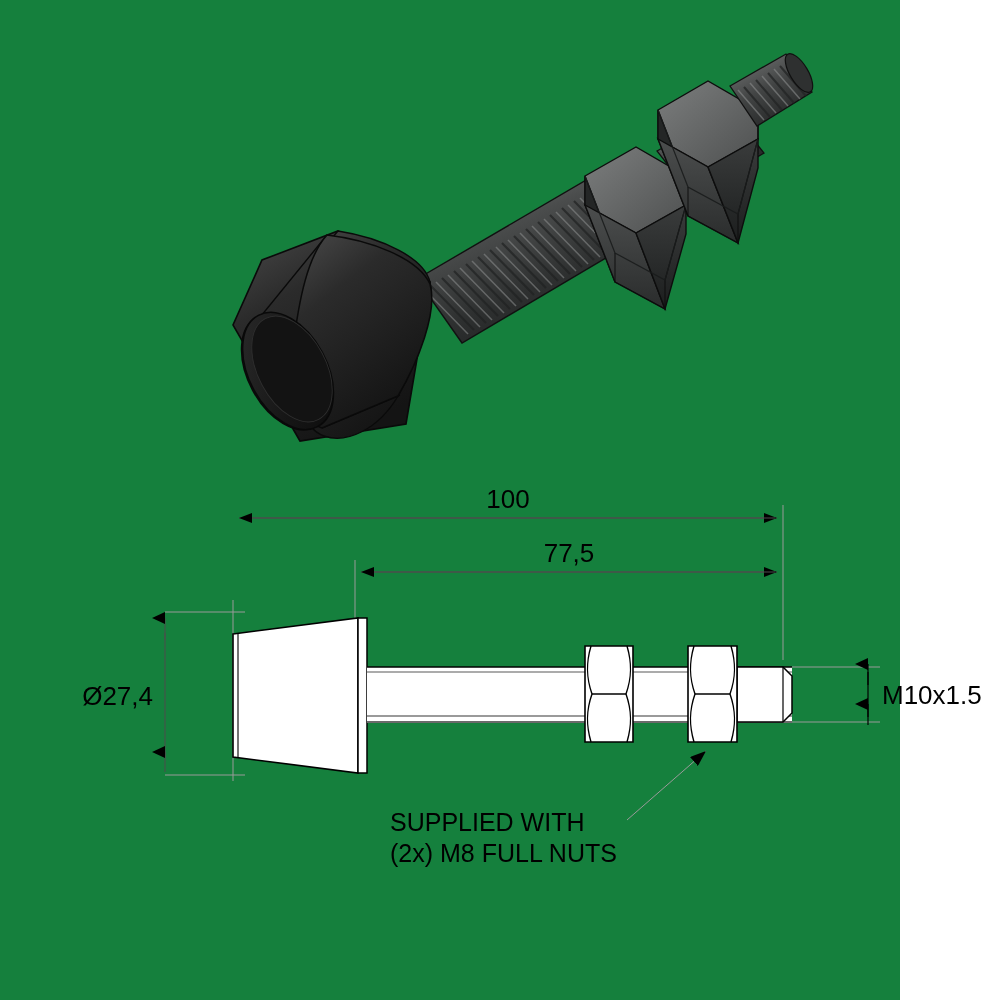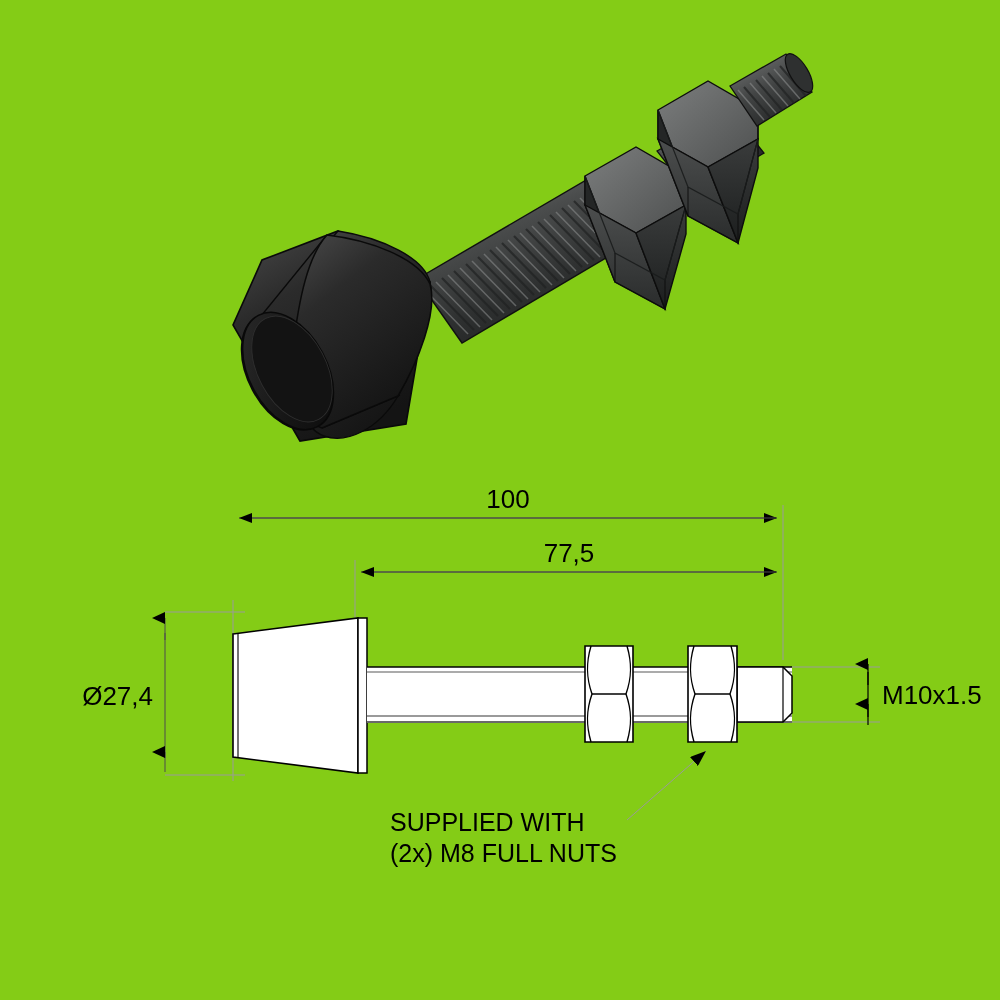--- a/index.html
+++ b/index.html
@@ -9,23 +9,23 @@
     background: #ffffff;
   }
   body {
     width: 1000px;
     height: 1000px;
     font-family: "Liberation Sans", sans-serif;
     overflow: hidden;
   }
   #sheet {
     position: relative;
-    width: 1000px;
+    width: 900px;
     height: 1000px;
-    background: #84cc16;
+    background: #15803d;
   }
   #drawing-svg {
     position: absolute;
     left: 0;
     top: 0;
     width: 1000px;
     height: 1000px;
   }
   .dim-text {
     font-family: "Liberation Sans", sans-serif;

